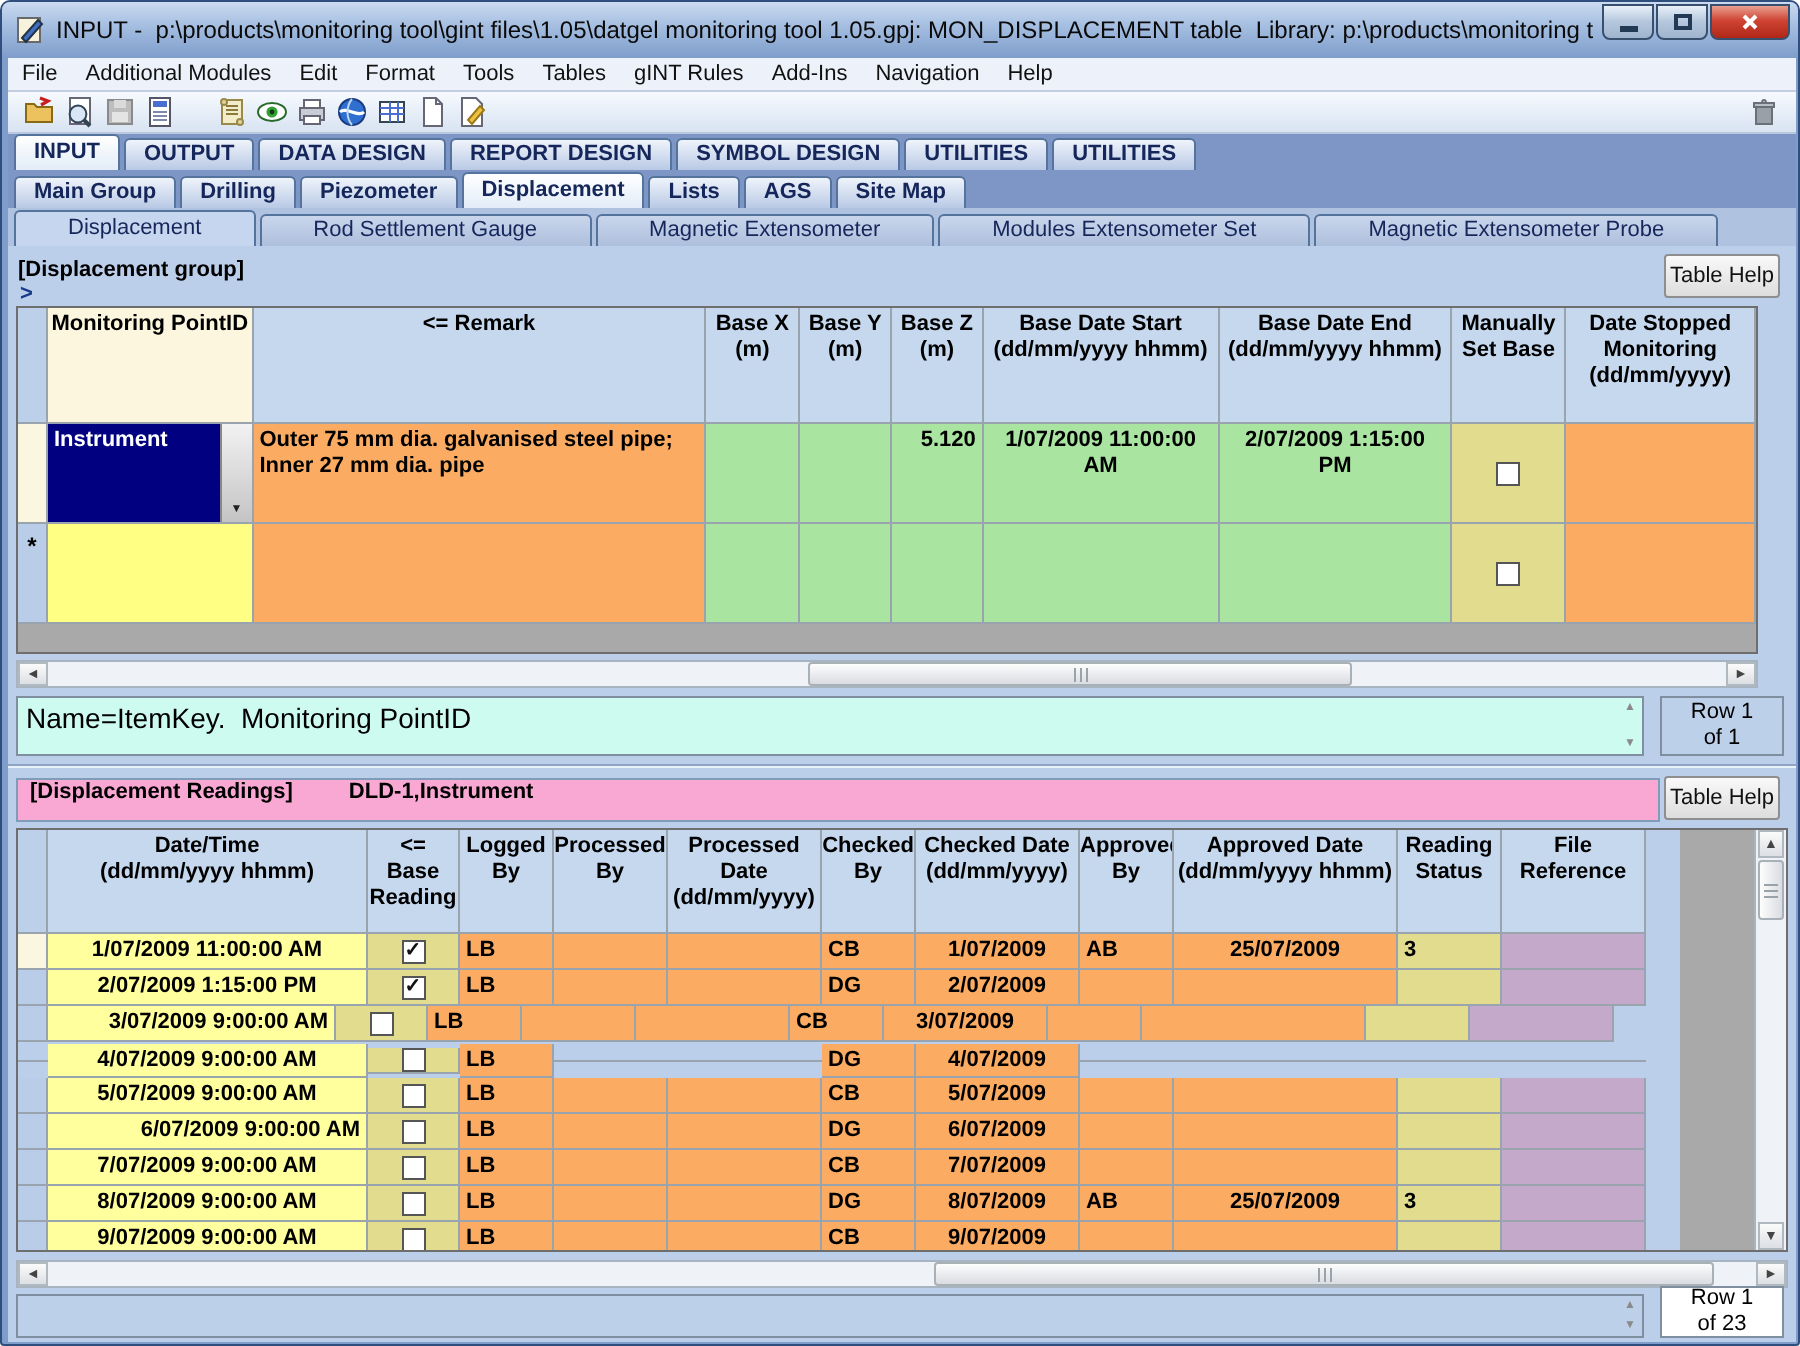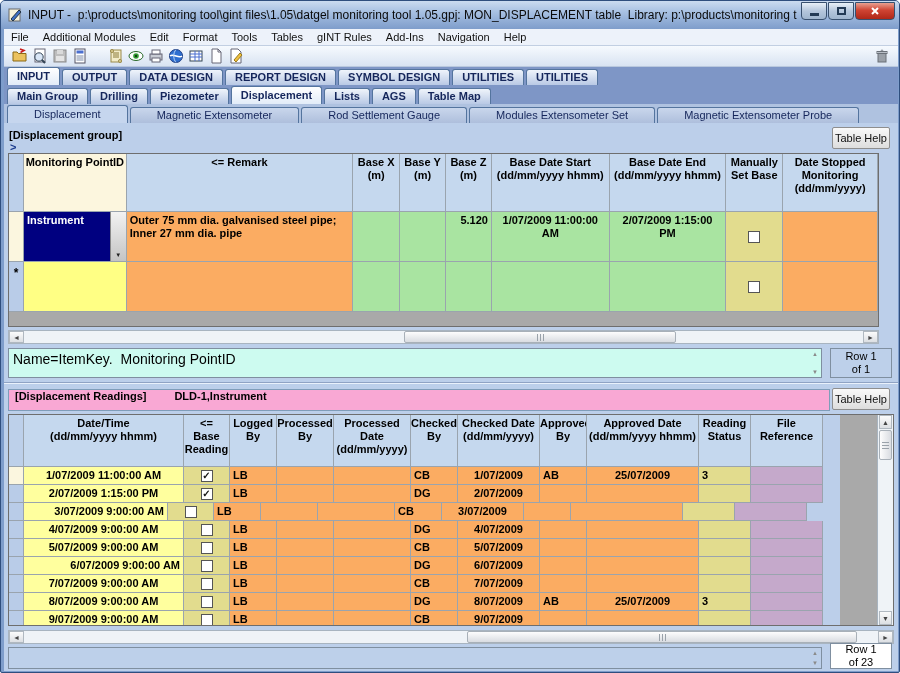--- a/index.html
+++ b/index.html
@@ -244,26 +244,26 @@
       <div class="tab">UTILITIES</div>
       <div class="tab">UTILITIES</div>
     </div>
   <div class="tabs tabs2" id="tabs2">
       <div class="tab">Main Group</div>
       <div class="tab">Drilling</div>
       <div class="tab">Piezometer</div>
       <div class="tab active">Displacement</div>
       <div class="tab">Lists</div>
       <div class="tab">AGS</div>
-      <div class="tab">Table Map</div>
+      <div class="tab">Site Map</div>
     </div>
   <div class="tabs tabs3" id="tabs3">
       <div class="tab active">Displacement</div>
+      <div class="tab">Rod Settlement Gauge</div>
       <div class="tab">Magnetic Extensometer</div>
-      <div class="tab">Rod Settlement Gauge</div>
       <div class="tab">Modules Extensometer Set</div>
       <div class="tab">Magnetic Extensometer Probe</div>
     </div>
 
   <div class="content">
 
     <div class="sec-label" style="top:6px;left:5px;">[Displacement group]</div>
     <div class="expand-arrow" style="top:18px;left:6px;">&gt;</div>
     <div class="helpbtn" style="top:4px;right:8px;">Table Help</div>
 
@@ -432,21 +432,21 @@
             <div class="gcell c-org" style="width: 47px; line-height: 16px; text-align: left; padding: 0px 3px;">LB</div>
             <div class="gcell c-org" style="width: 57px; line-height: 16px; text-align: left; padding: 0px 3px;"></div>
             <div class="gcell c-org" style="width: 77px; line-height: 16px; text-align: center; padding: 0px 3px;"></div>
             <div class="gcell c-org" style="width: 47px; line-height: 16px; text-align: left; padding: 0px 3px;">CB</div>
             <div class="gcell c-org" style="width: 82px; line-height: 16px; text-align: center; padding: 0px 3px;">3/07/2009</div>
             <div class="gcell c-org" style="width: 47px; line-height: 16px; text-align: left; padding: 0px 3px;"></div>
             <div class="gcell c-org" style="width: 112px; line-height: 16px; text-align: center; padding: 0px 3px;"></div>
             <div class="gcell c-khaki" style="width: 52px; line-height: 16px; text-align: left; padding: 0px 3px;"></div>
             <div class="gcell c-mauve" style="width: 72px; line-height: 16px; text-align: left; padding: 0px 3px;"></div>
           </div>
-          <div class="grow" style="height: 18px;">
+          <div class="grow" style="height: 18px; align-items: center;">
             <div class="gcell sel"></div>
             <div class="gcell c-yel" style="width: 160px; line-height: 16px; text-align: center; padding: 0px 3px;">4/07/2009 9:00:00 AM</div>
             <div class="gcell c-khaki" style="width: 46px; line-height: 16px;">
               <div class="cb-wrap">
                 <div class="cb"></div>
               </div>
             </div>
             <div class="gcell c-org" style="width: 47px; line-height: 16px; text-align: left; padding: 0px 3px;">LB</div>
             <div class="gcell c-org" style="width: 57px; line-height: 16px; text-align: left; padding: 0px 3px;"></div>
             <div class="gcell c-org" style="width: 77px; line-height: 16px; text-align: center; padding: 0px 3px;"></div>

